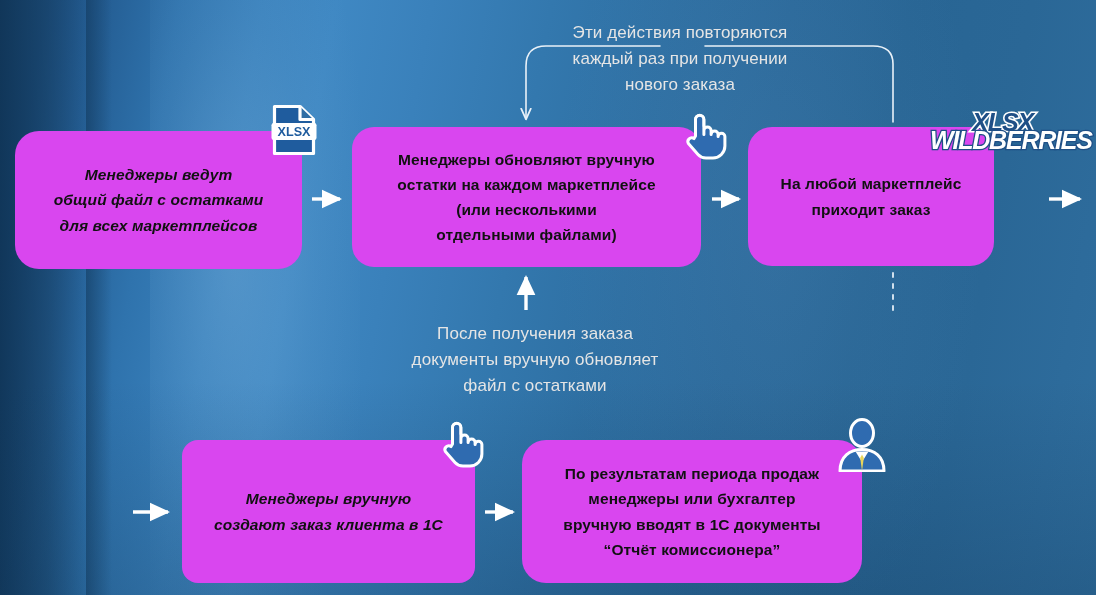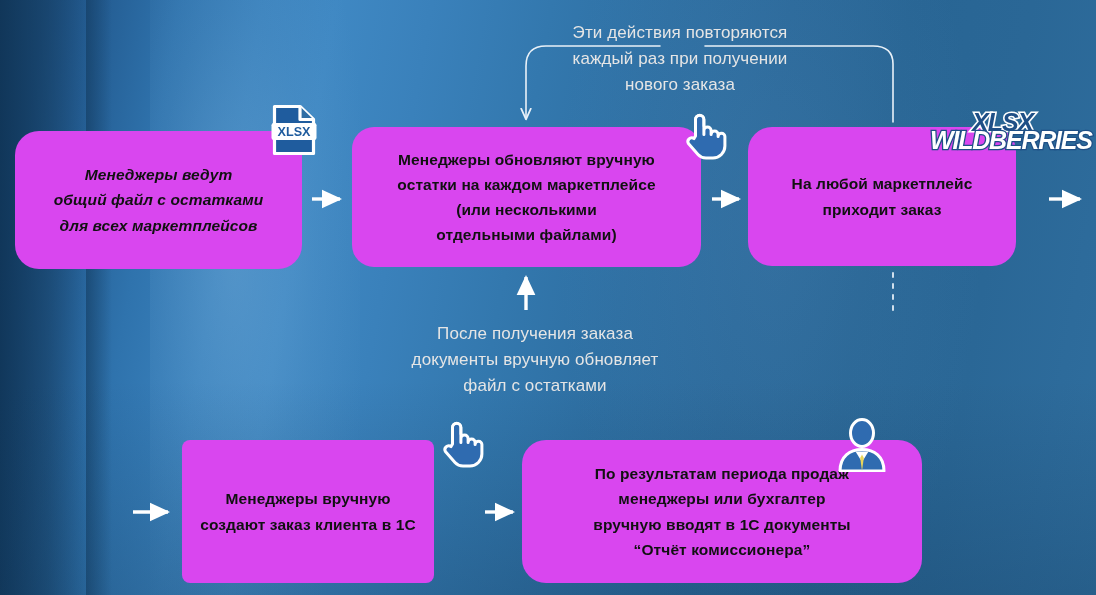--- a/index.html
+++ b/index.html
@@ -90,23 +90,23 @@
   }
   .box .box-text {
     display: block;
     white-space: pre-line;
     line-height: 1.62;
     letter-spacing: 0.1px;
   }
 
   #box-1 { left: 15px;  top: 131px; width: 287px; height: 138px; border-radius: 24px; font-size: 15.5px; font-style: italic; }
   #box-2 { left: 352px; top: 127px; width: 349px; height: 140px; border-radius: 22px; font-size: 15.5px; }
-  #box-3 { left: 748px; top: 127px; width: 268px; height: 139px; border-radius: 24px; font-size: 15.5px; }
-  #box-4 { left: 182px; top: 440px; width: 252px; height: 143px; border-radius: 8px; font-size: 15.5px; }
-  #box-5 { left: 522px; top: 440px; width: 400px; height: 143px; border-radius: 24px; font-size: 15.5px; }
+  #box-3 { left: 748px; top: 127px; width: 246px; height: 139px; border-radius: 24px; font-size: 15.5px; }
+  #box-4 { left: 182px; top: 440px; width: 293px; height: 143px; border-radius: 16px; font-size: 15.5px; font-style: italic; }
+  #box-5 { left: 522px; top: 440px; width: 340px; height: 143px; border-radius: 24px; font-size: 15.5px; }
 
   
   .caption {
     position: absolute;
     color: #e5e5e5;
     text-align: center;
     font-size: 17px;
     line-height: 1.52;
     white-space: pre-line;
     letter-spacing: 0.1px;

